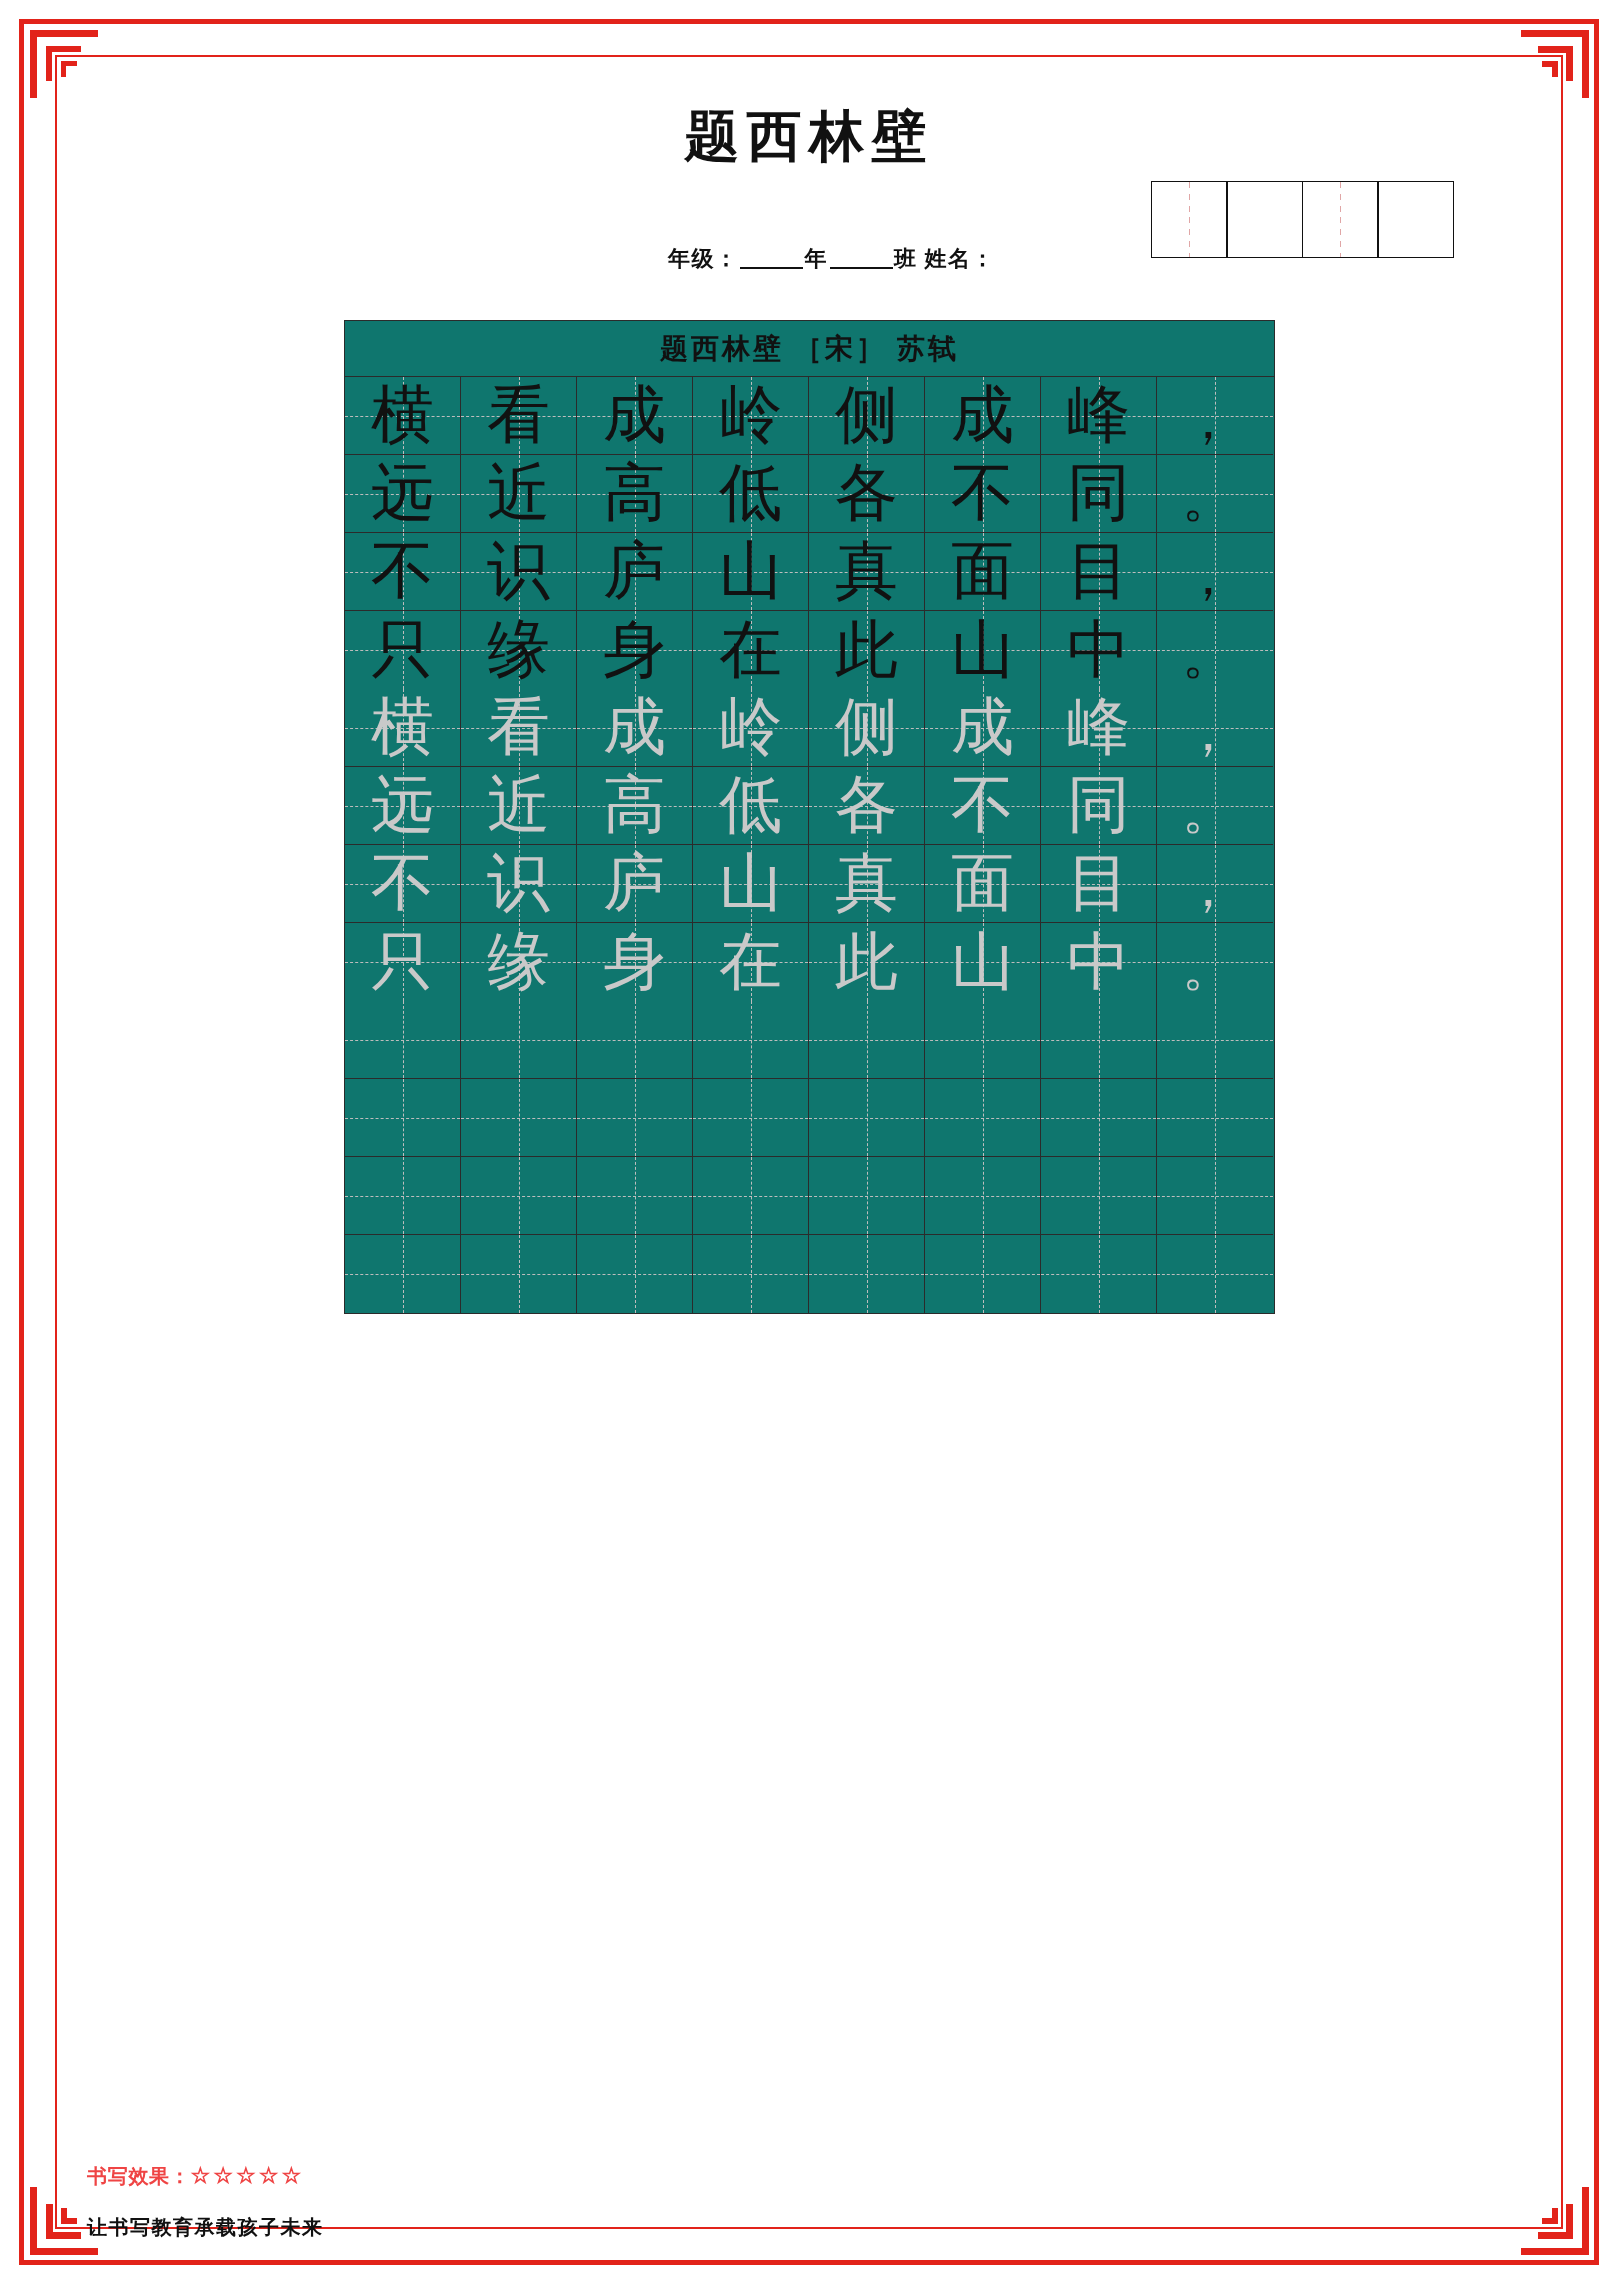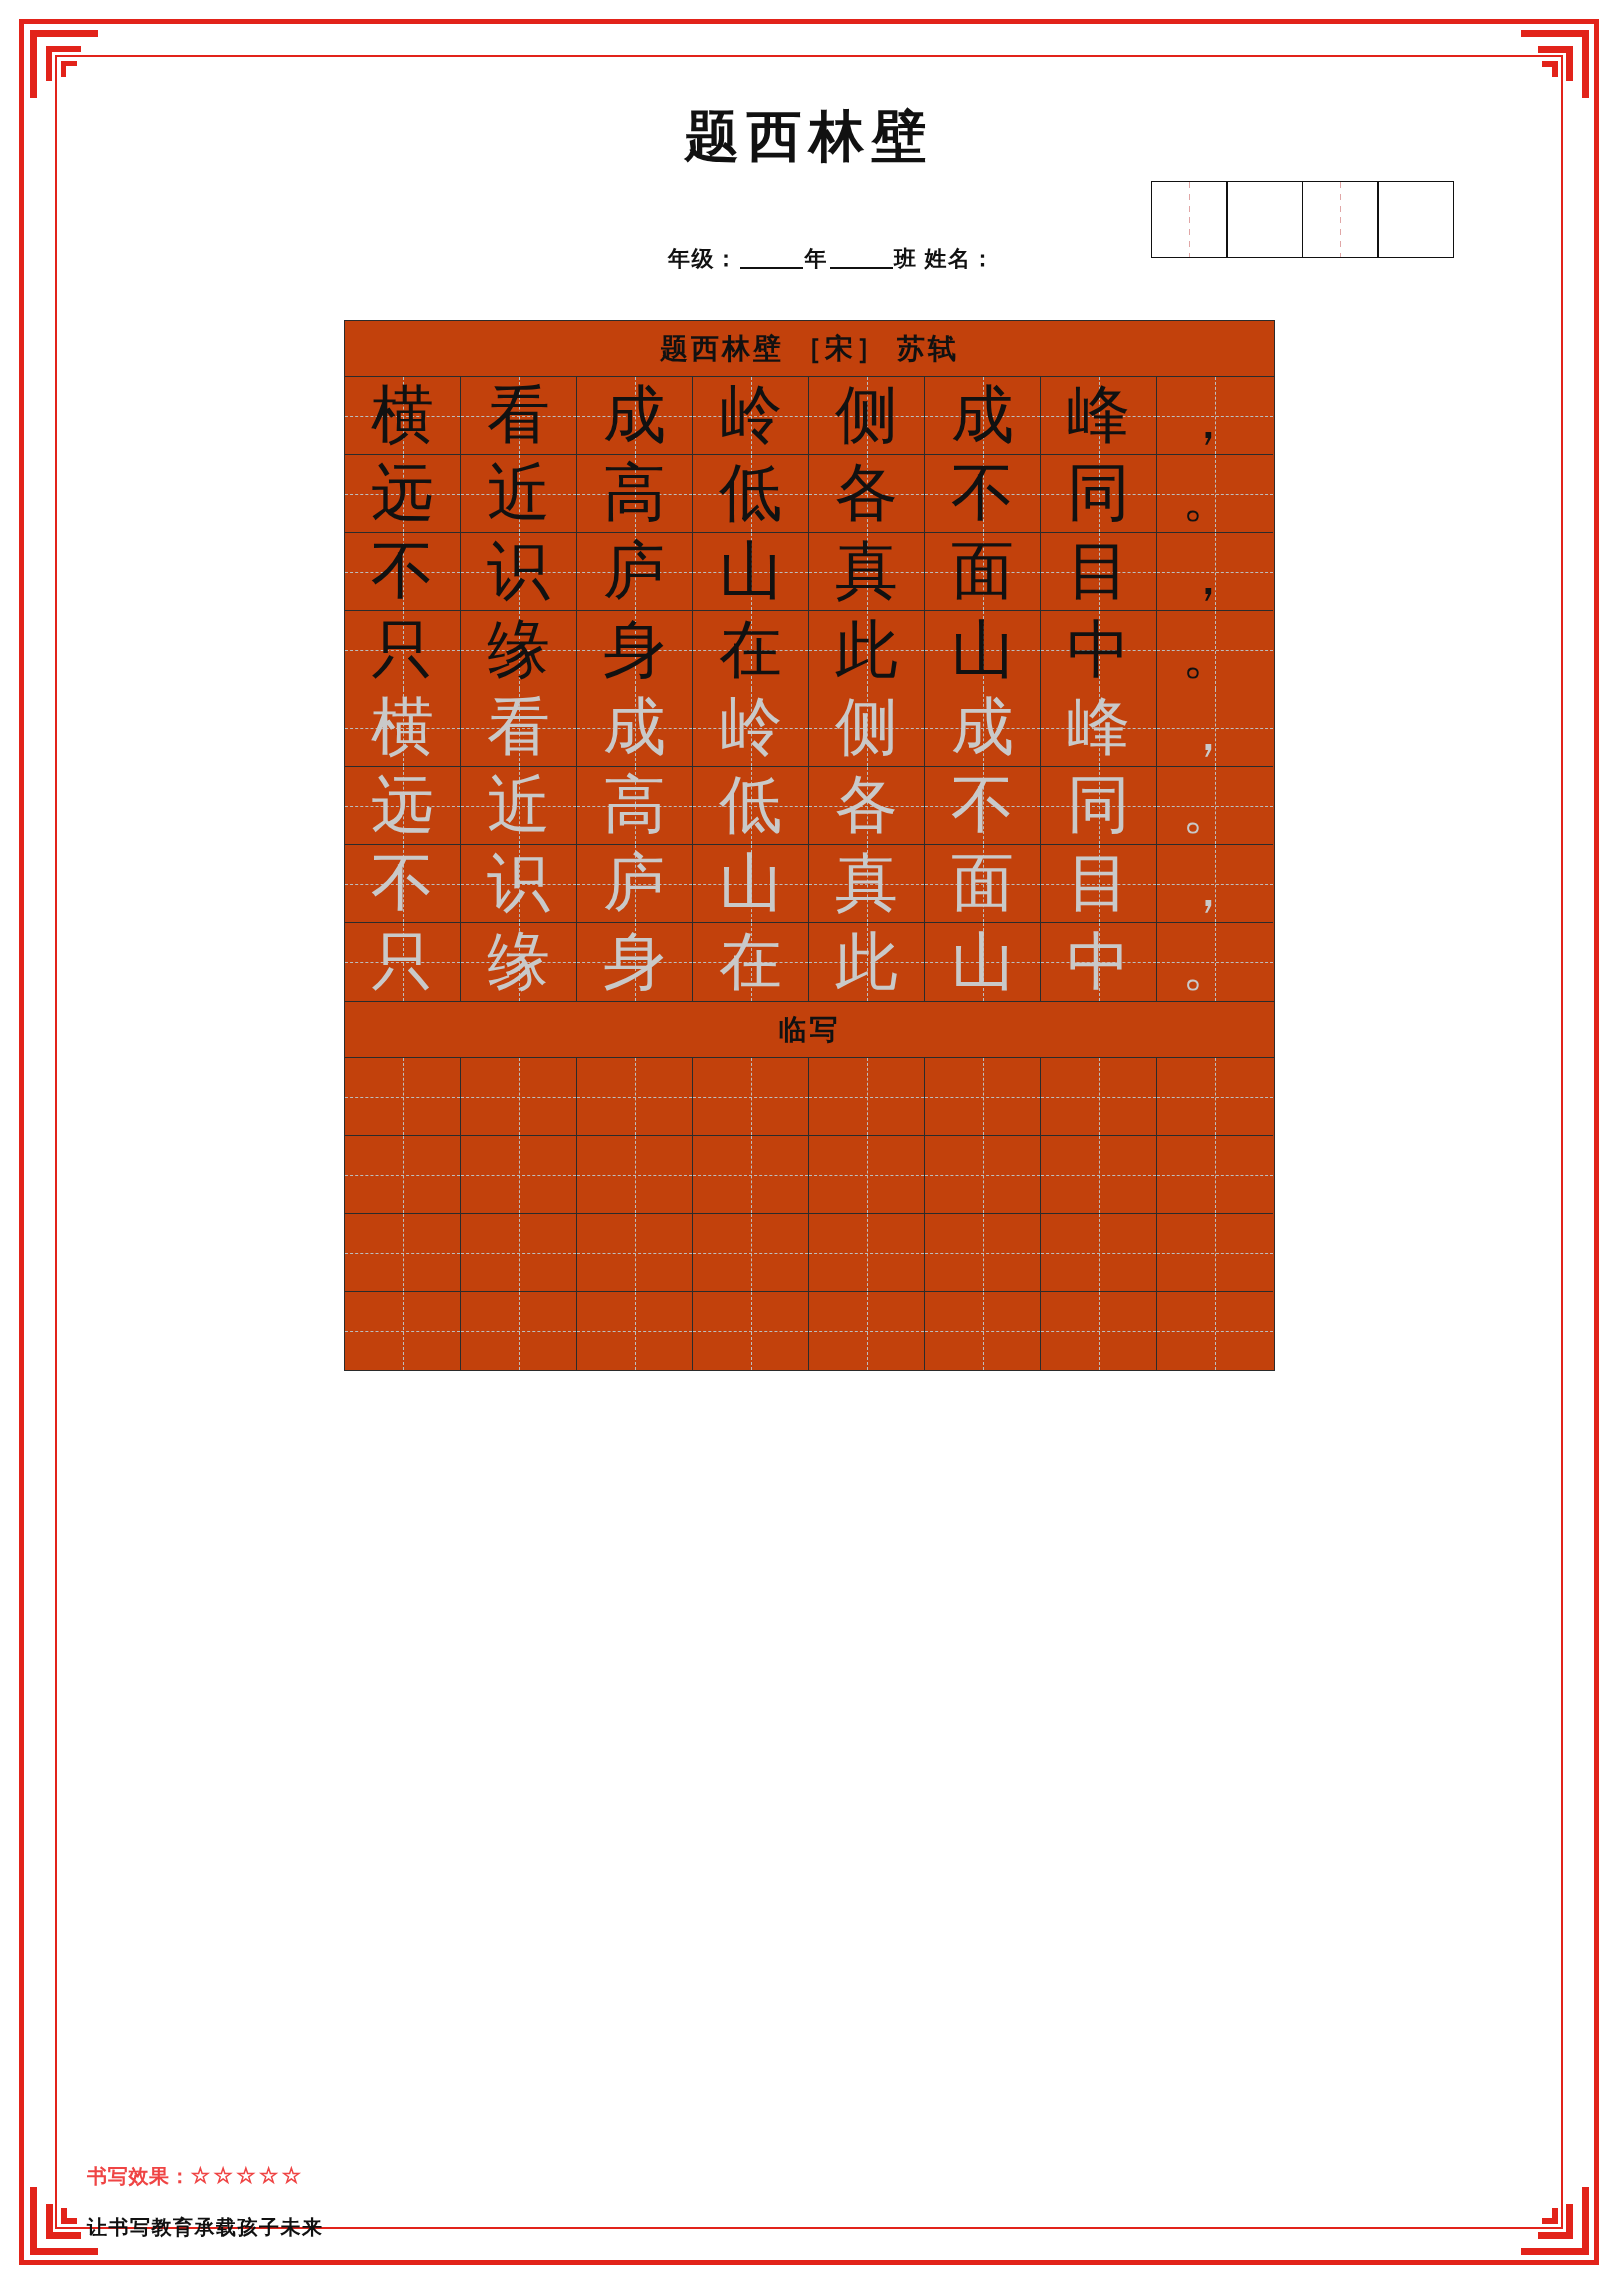--- a/index.html
+++ b/index.html
@@ -121,21 +121,21 @@
   }
 
   
   .sheet {
     position: absolute;
     left: 344px;
     top: 320px;
     width: 931px;
     border: 1.5px solid #2b2b2b;
     box-sizing: border-box;
-    background: #c2410c;
+    background: #0f766e;
   }
   .band {
     height: 55px;
     line-height: 55px;
     text-align: center;
     font-size: 28px;
     font-weight: 700;
     letter-spacing: 3px;
     border-bottom: 1.5px solid #2b2b2b;
     color: #111;
@@ -615,21 +615,20 @@
           <span class="gv"></span>
           <span class="glyph trace">中</span>
         </div>
         <div class="cellbox">
           <span class="gh"></span>
           <span class="gv"></span>
           <span class="glyph trace punct">。</span>
         </div>
       </div>
     </div>
-  <div class="band mid">临写</div>
   <div>
       <div class="grid-row">
         <div class="cellbox">
           <span class="gh"></span>
           <span class="gv"></span>
         </div>
         <div class="cellbox">
           <span class="gh"></span>
           <span class="gv"></span>
         </div>

